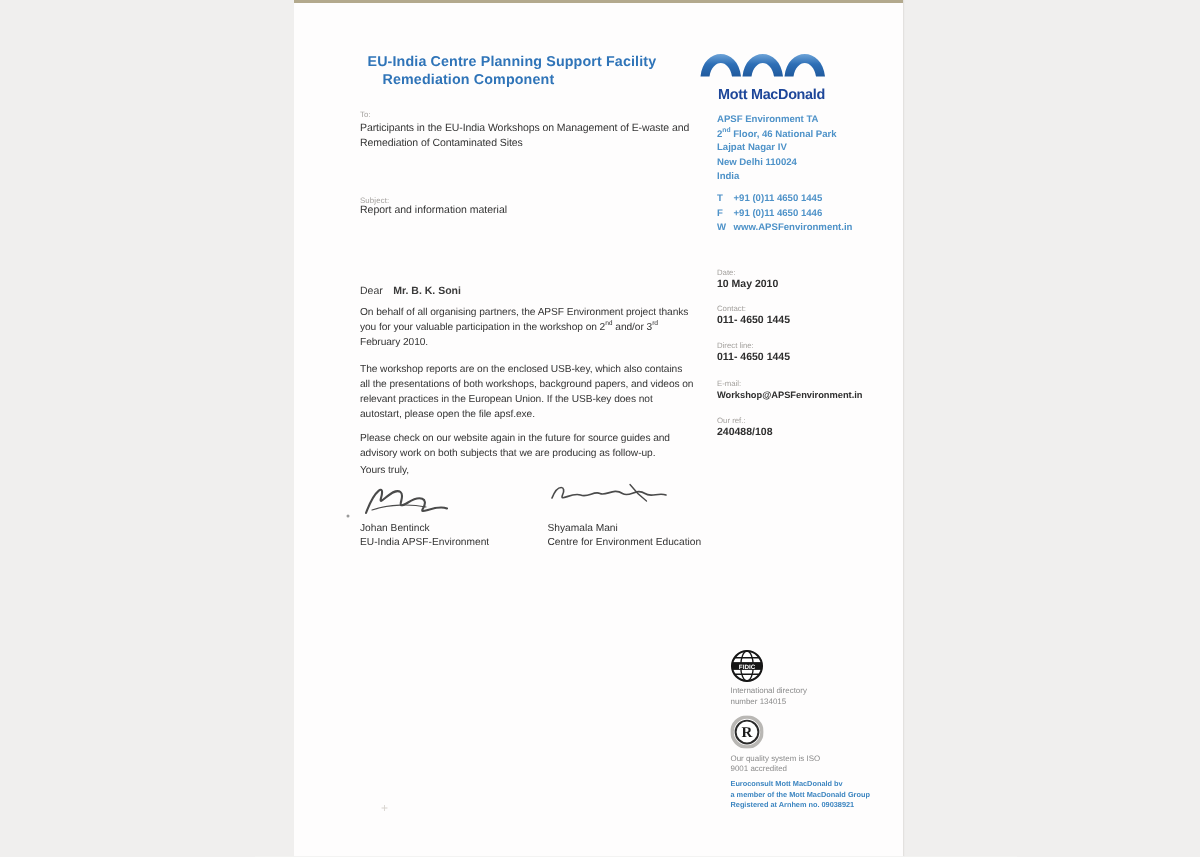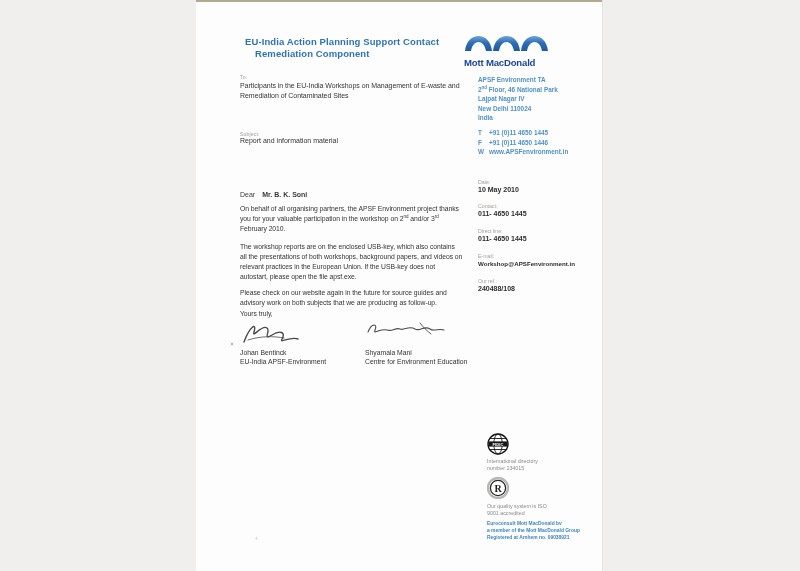--- a/index.html
+++ b/index.html
@@ -7,21 +7,21 @@
           font-family:"Liberation Sans",sans-serif;color:#3a3a3a;}
   .page{position:absolute;left:196px;top:0;width:406px;height:571px;background:#fefdfd;
         border-right:1px solid #e3e1df;}
   .page-top-edge{position:absolute;left:0;top:0;width:100%;height:2px;background:#b3a98d;}
   .abs{position:absolute;}
   .nowrap{white-space:nowrap;}
 
   
   .hdr-title{left:49px;top:36px;color:#2f74b8;font-weight:bold;font-size:9.5px;line-height:11.5px;letter-spacing:.1px;}
   .hdr-title .l2{padding-left:10px;}
-  .logo{left:268px;top:28px;width:86px;text-align:left;}
+  .logo{left:268px;top:28px;width:86px;text-align:right;}
   .logo-text{color:#1d4699;font-weight:bold;font-size:9.6px;letter-spacing:-.2px;margin-top:1px;white-space:nowrap;}
 
   
   .flabel{font-size:5.2px;color:#a3a09d;letter-spacing:.1px;}
 
   
   .body-line{font-size:6.8px;line-height:10px;color:#353535;white-space:nowrap;letter-spacing:-.05px;}
   .to-block{left:44px;top:81px;}
   .subject-value{left:44px;top:137px;font-size:7px;color:#333;}
   .dear{left:44px;top:191px;font-size:7px;}
@@ -45,21 +45,21 @@
   .sig-dot{left:35px;top:343px;width:2px;height:2px;background:#9a9a9a;border-radius:50%;}
 </style>
 </head>
 <body>
 
 <div class="canvas">
   <div class="page">
     <div class="page-top-edge"></div>
 
     <div class="abs hdr-title">
-      <div class="nowrap">EU-India Action Planning Support Contact</div>
+      <div class="nowrap">EU-India Centre Planning Support Facility</div>
       <div class="nowrap l2">Remediation Component</div>
     </div>
 
     <div class="abs logo">
       <svg width="84" height="24" viewBox="0 0 84 24">
         <defs>
           <linearGradient id="archg" x1="0" y1="0" x2="0" y2="1">
             <stop offset="0" stop-color="#6ea4d8"></stop>
             <stop offset="0.45" stop-color="#2e6fb6"></stop>
             <stop offset="1" stop-color="#205a9e"></stop>

